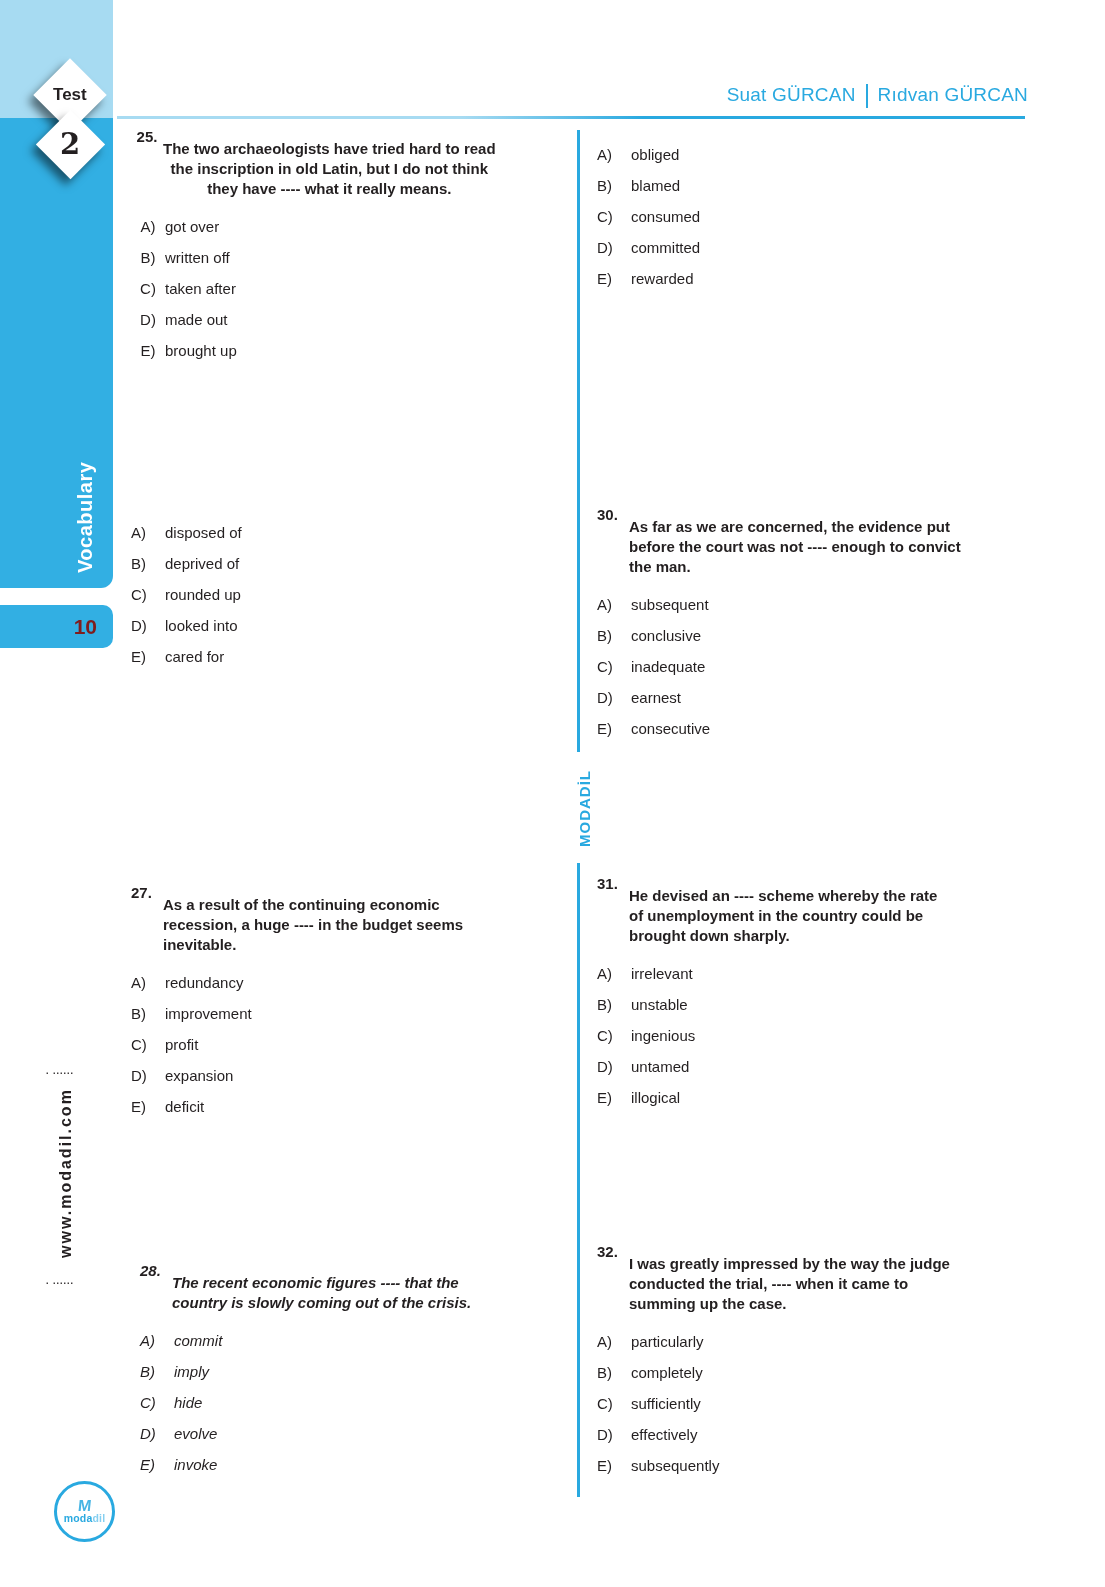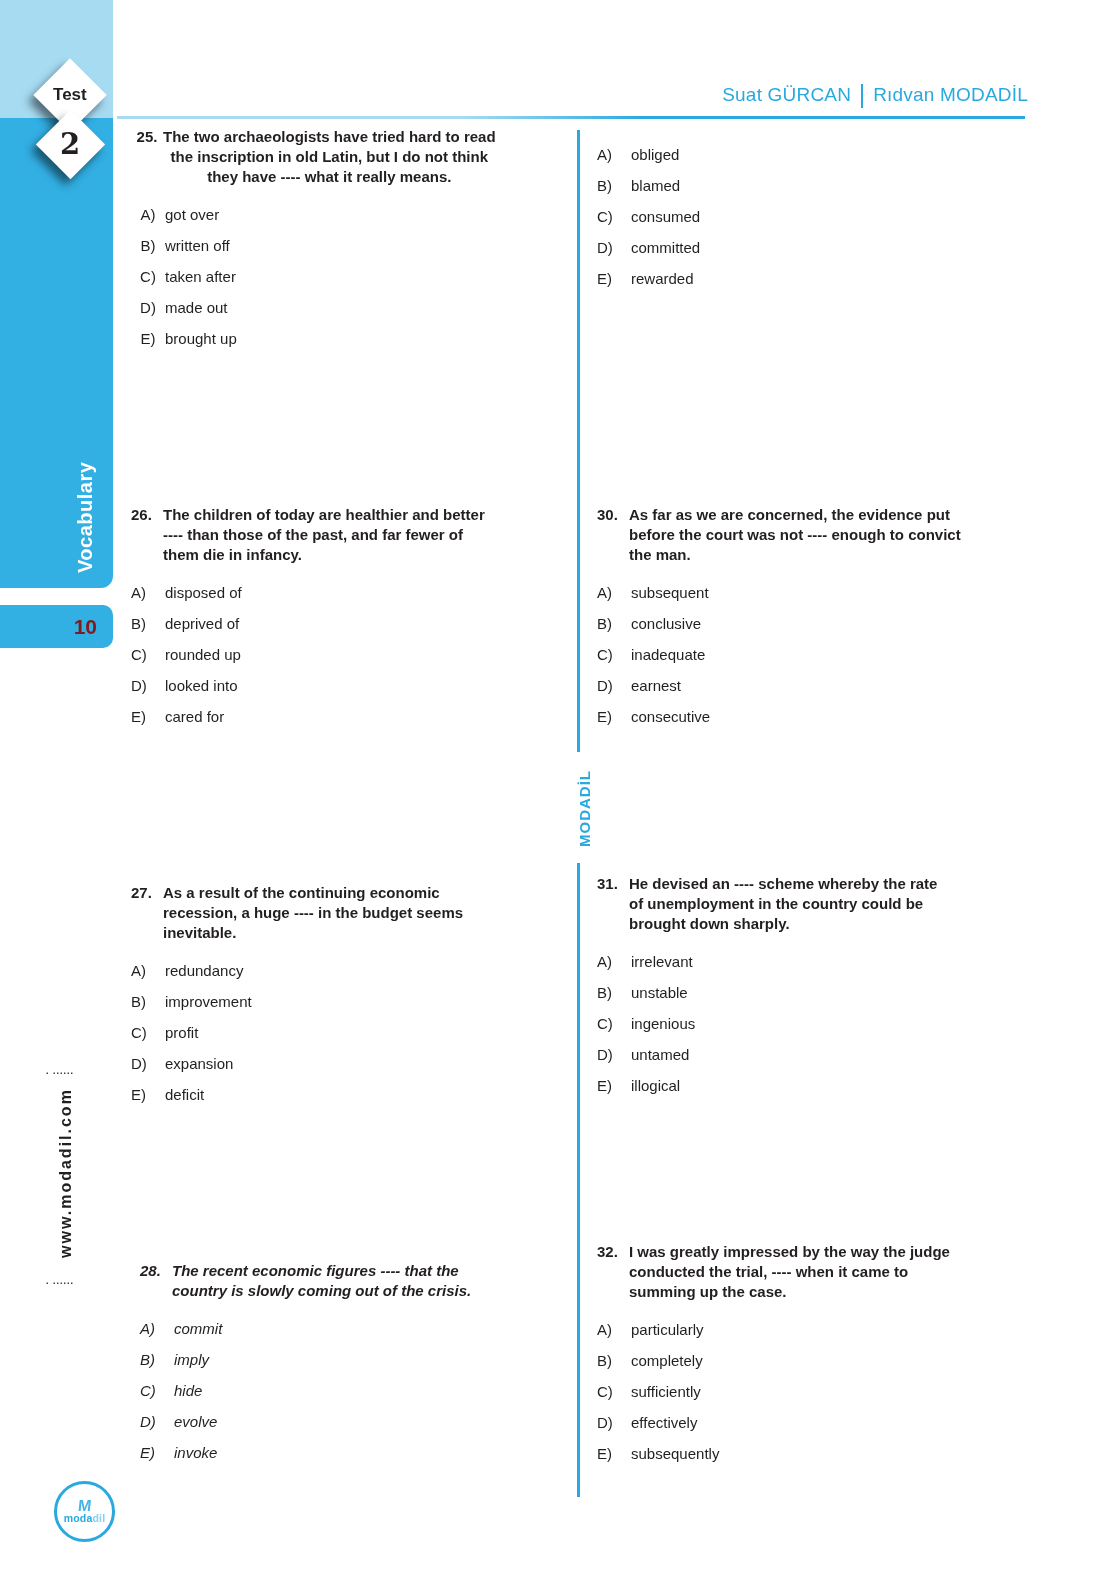--- a/index.html
+++ b/index.html
@@ -60,21 +60,21 @@
   
   .divider-seg{position:absolute;left:577px;width:3px;background:var(--accent);}
   .divider-top{top:130px;height:622px;}
   .divider-bottom{top:863px;height:634px;}
   .divider-label{left:568px;top:757px;width:32px;height:104px;color:var(--accent);font-size:15px;font-weight:bold;letter-spacing:1px;}
 
   
   .question{position:absolute;font-size:15px;line-height:20px;}
   .q-head{display:flex;}
   .q-num{flex:none;width:32px;font-weight:bold;}
-  .q-stem{font-weight:bold;white-space:pre;}
+  .q-stem{font-weight:bold;white-space:pre;margin-top:12px;}
   .q-options{margin-top:18px;}
   .opt{display:flex;height:20px;margin-bottom:11px;}
   .opt-letter{flex:none;width:34px;}
 
   
   .logo{
     position:absolute;left:54px;top:1481px;width:55px;height:55px;
     border:3px solid var(--accent);border-radius:50%;background:#fff;
     display:flex;flex-direction:column;align-items:center;justify-content:center;
   }
@@ -106,21 +106,21 @@
   <div class="dots dots-bottom">. ......</div>
 
   <div class="logo">
     <span class="logo-m">M</span>
     <span class="logo-word"><span class="p1">moda</span><span class="p2">dil</span></span>
   </div>
 
   <div class="authors">
     <span>Suat GÜRCAN</span>
     <span class="author-sep"></span>
-    <span>Rıdvan MODADİL</span>
+    <span>Rıdvan GÜRCAN</span>
   </div>
   <div class="header-rule"></div>
 
   <div class="divider-seg divider-top"></div>
   <div class="vertical-label divider-label">MODADİL</div>
   <div class="divider-seg divider-bottom"></div>
 
   <div id="questions-root">
   <div class="question" style="left: 131px; top: 127px; text-align: center;">
     <div class="q-head">
@@ -151,26 +151,20 @@
   </div>
 
   <div class="opt">
     <span class="opt-letter">E)</span>
     <span class="opt-text">brought up</span>
   </div>
 </div>
   </div>
 
   <div class="question" style="left: 131px; top: 505px;">
-    <div class="q-head">
-      <span class="q-num">26.</span>
-      <div class="q-stem">The children of today are healthier and better
----- than those of the past, and far fewer of
-them die in infancy.</div>
-    </div>
     <div class="q-options">
   <div class="opt">
     <span class="opt-letter">A)</span>
     <span class="opt-text">disposed of</span>
   </div>
 
   <div class="opt">
     <span class="opt-letter">B)</span>
     <span class="opt-text">deprived of</span>
   </div>

